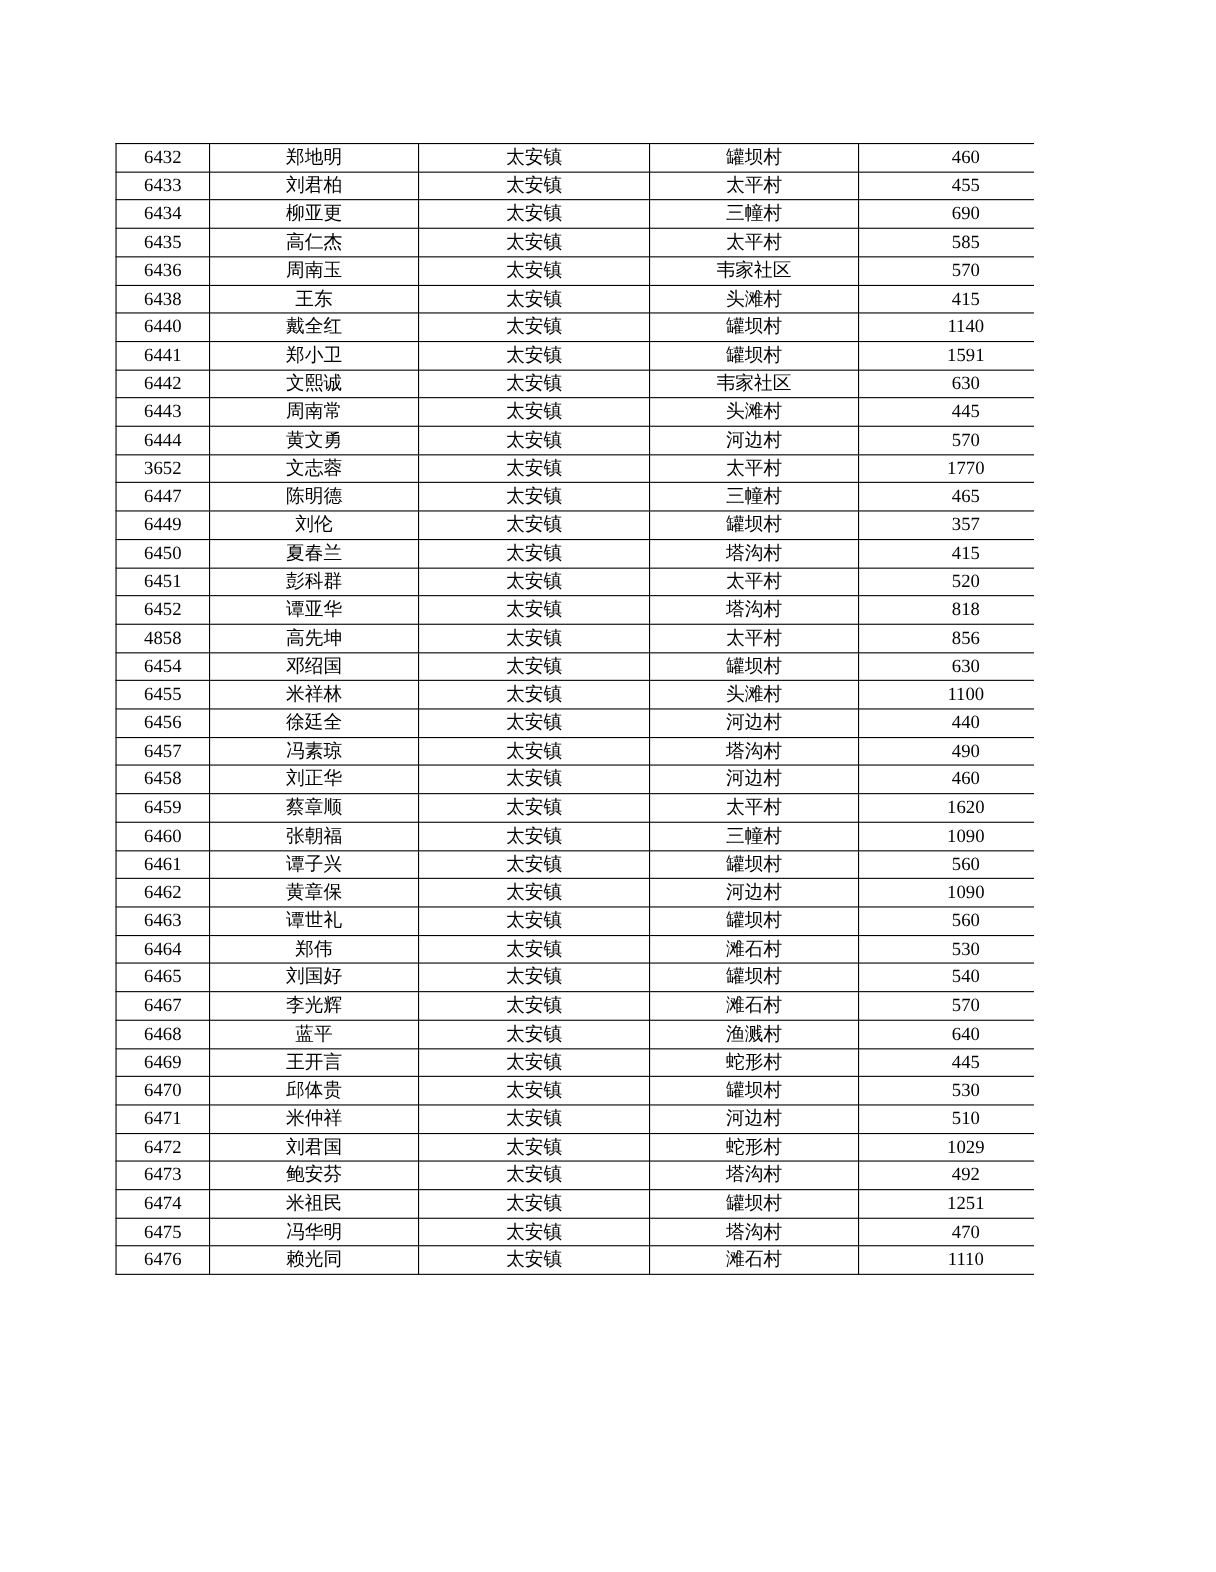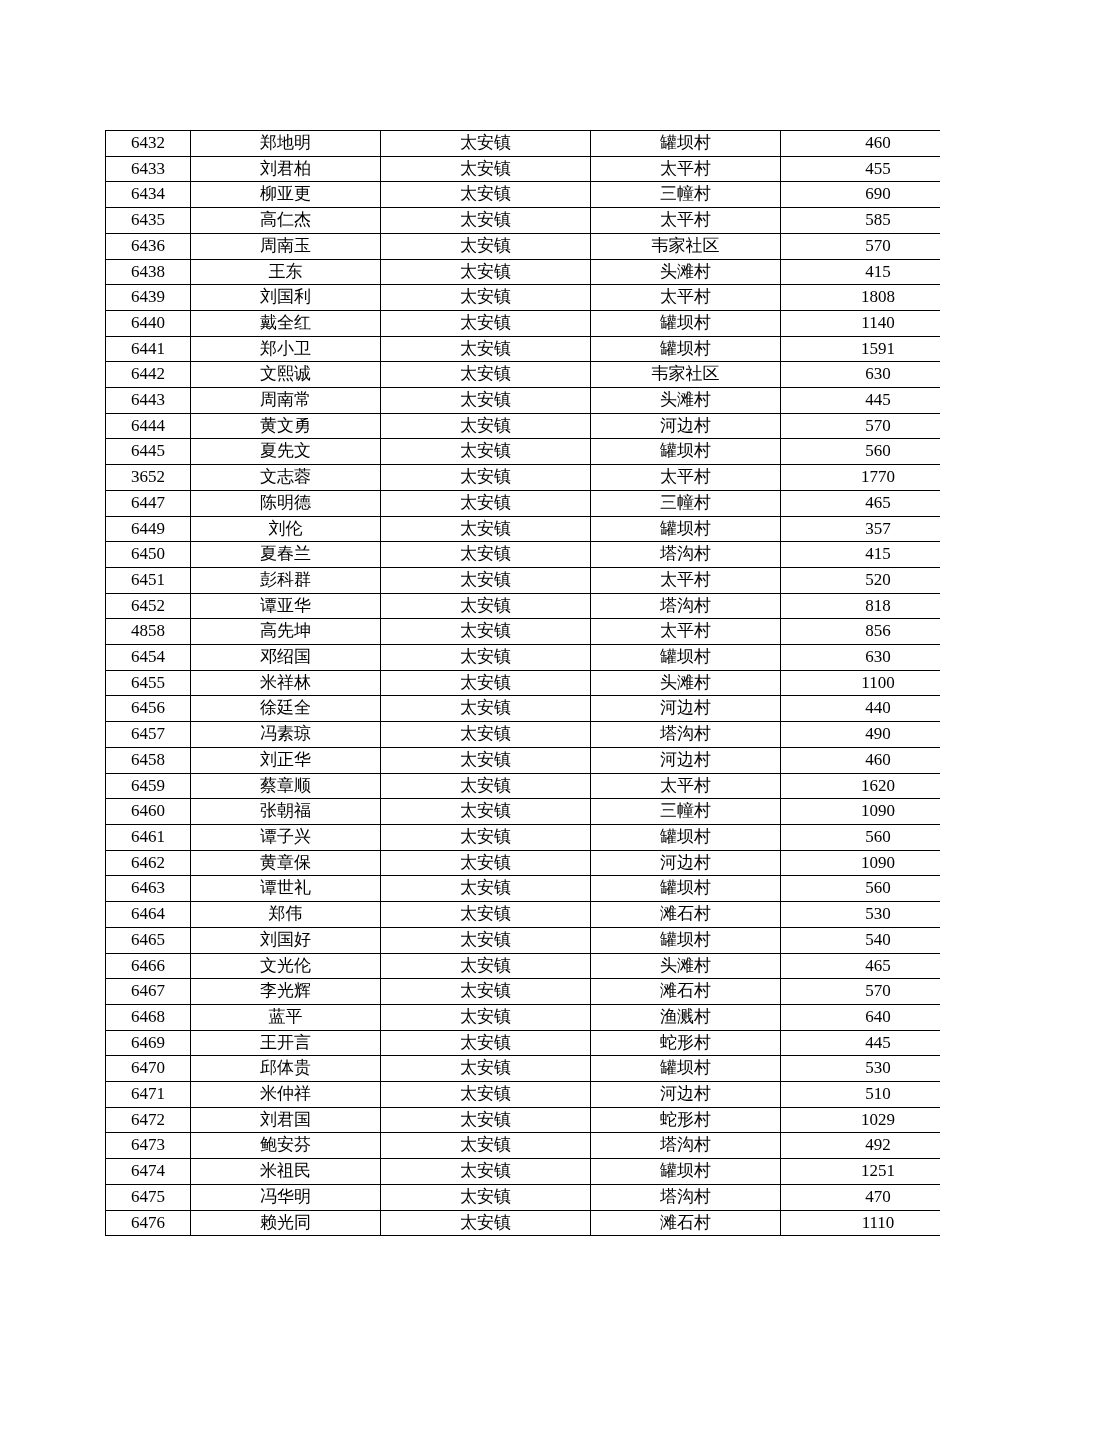--- a/index.html
+++ b/index.html
@@ -95,27 +95,20 @@
           <td>570</td>
         </tr>
         <tr>
           <td>6438</td>
           <td>王东</td>
           <td>太安镇</td>
           <td>头滩村</td>
           <td>415</td>
         </tr>
         <tr>
-          <td>6439</td>
-          <td>刘国利</td>
-          <td>太安镇</td>
-          <td>太平村</td>
-          <td>1808</td>
-        </tr>
-        <tr>
           <td>6440</td>
           <td>戴全红</td>
           <td>太安镇</td>
           <td>罐坝村</td>
           <td>1140</td>
         </tr>
         <tr>
           <td>6441</td>
           <td>郑小卫</td>
           <td>太安镇</td>
@@ -137,27 +130,20 @@
           <td>445</td>
         </tr>
         <tr>
           <td>6444</td>
           <td>黄文勇</td>
           <td>太安镇</td>
           <td>河边村</td>
           <td>570</td>
         </tr>
         <tr>
-          <td>6445</td>
-          <td>夏先文</td>
-          <td>太安镇</td>
-          <td>罐坝村</td>
-          <td>560</td>
-        </tr>
-        <tr>
           <td>3652</td>
           <td>文志蓉</td>
           <td>太安镇</td>
           <td>太平村</td>
           <td>1770</td>
         </tr>
         <tr>
           <td>6447</td>
           <td>陈明德</td>
           <td>太安镇</td>
@@ -275,27 +261,20 @@
           <td>太安镇</td>
           <td>滩石村</td>
           <td>530</td>
         </tr>
         <tr>
           <td>6465</td>
           <td>刘国好</td>
           <td>太安镇</td>
           <td>罐坝村</td>
           <td>540</td>
-        </tr>
-        <tr>
-          <td>6466</td>
-          <td>文光伦</td>
-          <td>太安镇</td>
-          <td>头滩村</td>
-          <td>465</td>
         </tr>
         <tr>
           <td>6467</td>
           <td>李光辉</td>
           <td>太安镇</td>
           <td>滩石村</td>
           <td>570</td>
         </tr>
         <tr>
           <td>6468</td>

